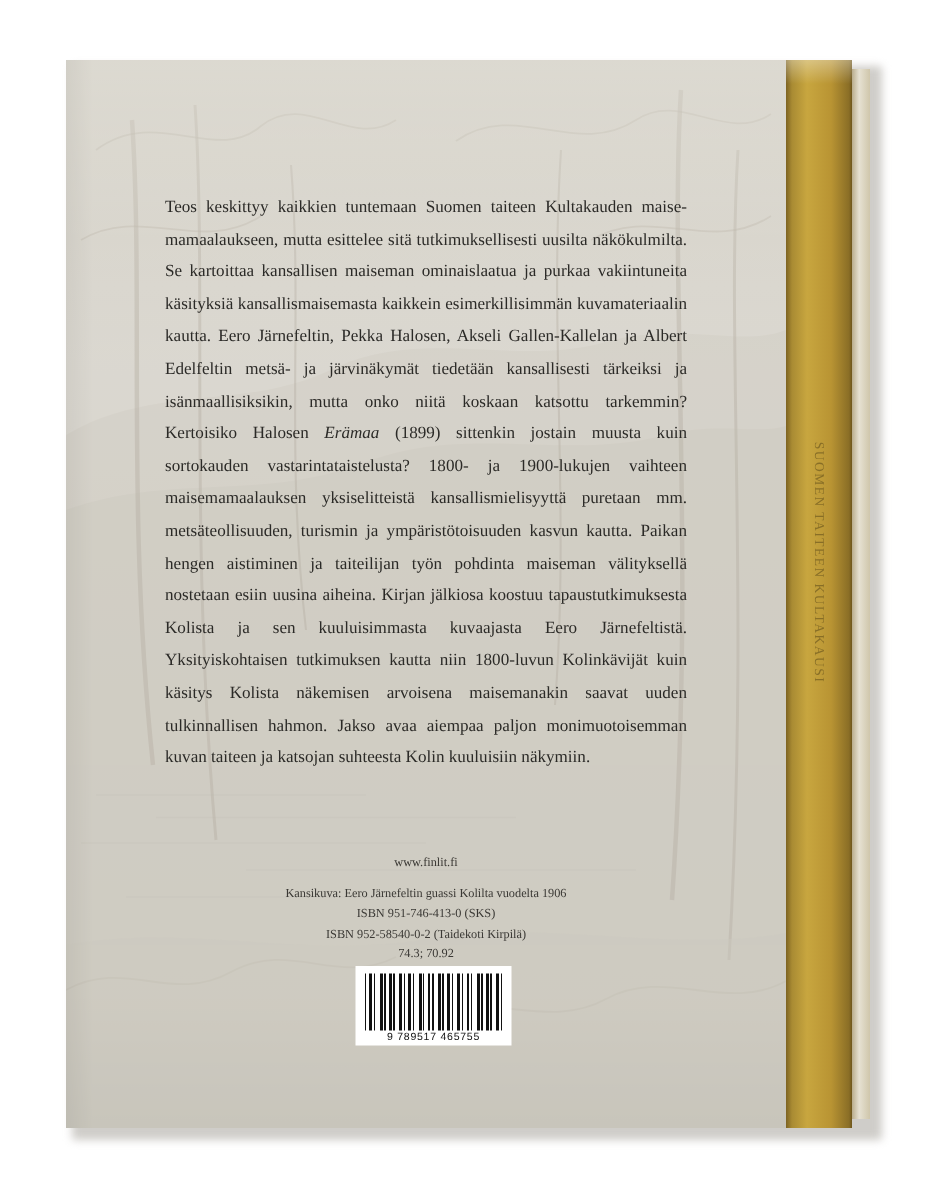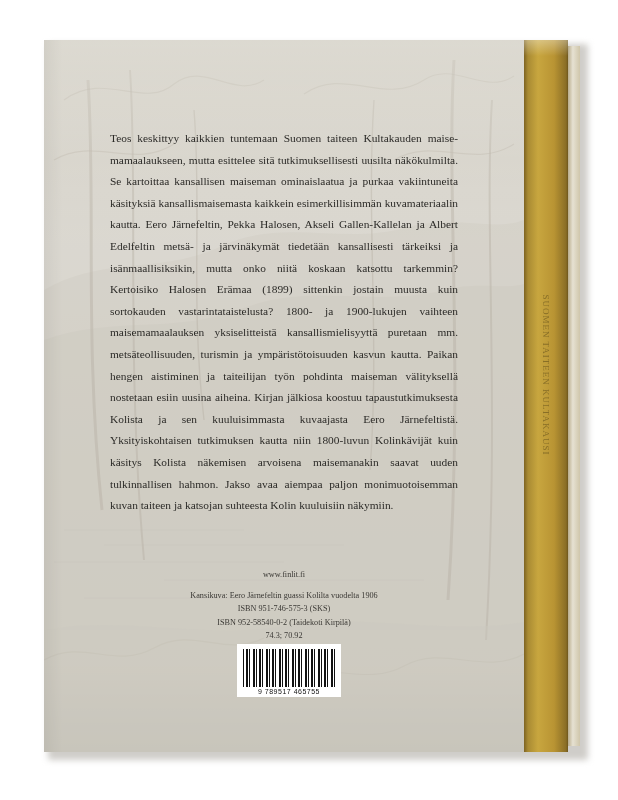--- a/index.html
+++ b/index.html
@@ -118,21 +118,21 @@
     top: 88px;
     width: 348px;
     font-size: 11.4px;
     line-height: 21.6px;
     color: #2b2a27;
     text-align: justify;
     text-justify: inter-word;
     hyphens: manual;
   }
   .blurb p { margin: 0; }
-  .blurb .it { }
+  .blurb .it { font-style: italic; }
 
   
   .colophon {
     position: absolute;
     left: 66px;
     top: 528px;
     width: 348px;
     text-align: center;
     font-size: 8.2px;
     line-height: 13.5px;
@@ -239,21 +239,21 @@
 
       <div class="blurb">
         <p>
           <span>Teos keskittyy kaikkien tuntemaan Suomen taiteen Kultakauden maise­mamaalaukseen, mutta esittelee sitä tutkimuksellisesti uusilta näkökul­milta. Se kartoittaa kansallisen maiseman ominaislaatua ja purkaa vakiintuneita käsityksiä kansallismaisemasta kaikkein esimerkillisim­män kuvamateriaalin kautta. Eero Järnefeltin, Pekka Halosen, Akseli Gallen-Kallelan ja Albert Edelfeltin metsä- ja järvinäkymät tiedetään kansallisesti tärkeiksi ja isänmaallisiksikin, mutta onko niitä koskaan katsottu tarkemmin? Kertoisiko Halosen </span><span class="it">Erämaa</span><span> (1899) sittenkin jostain muusta kuin sortokauden vastarintataistelusta? 1800- ja 1900-lukujen vaihteen maisemamaalauksen yksiselitteistä kansallismielisyyttä pure­taan mm. metsäteollisuuden, turismin ja ympäristötoisuuden kasvun kautta. Paikan hengen aistiminen ja taiteilijan työn pohdinta maiseman välityksellä nostetaan esiin uusina aiheina. Kirjan jälkiosa koostuu tapaustutkimuksesta Kolista ja sen kuuluisimmasta kuvaajasta Eero Jär­nefeltistä. Yksityiskohtaisen tutkimuksen kautta niin 1800-luvun Kolin­kävijät kuin käsitys Kolista näkemisen arvoisena maisemanakin saavat uuden tulkinnallisen hahmon. Jakso avaa aiempaa paljon monimuotoi­semman kuvan taiteen ja katsojan suhteesta Kolin kuuluisiin näkymiin.</span>
         </p>
       </div>
 
       <div class="colophon">
         <div class="url">www.finlit.fi</div>
         <div class="line">Kansikuva: Eero Järnefeltin guassi Kolilta vuodelta 1906</div>
-        <div class="line">ISBN  951-746-575-3 (SKS)</div>
+        <div class="line">ISBN  951-746-413-0 (SKS)</div>
         <div class="line">ISBN 952-58540-0-2 (Taidekoti Kirpilä)</div>
         <div class="line">74.3; 70.92</div>
       </div>
 
       <div class="barcode-wrap">
         <div class="bars"></div>
         <div class="barcode-digits">9 789517 465755</div>
       </div>
 
     </div>

